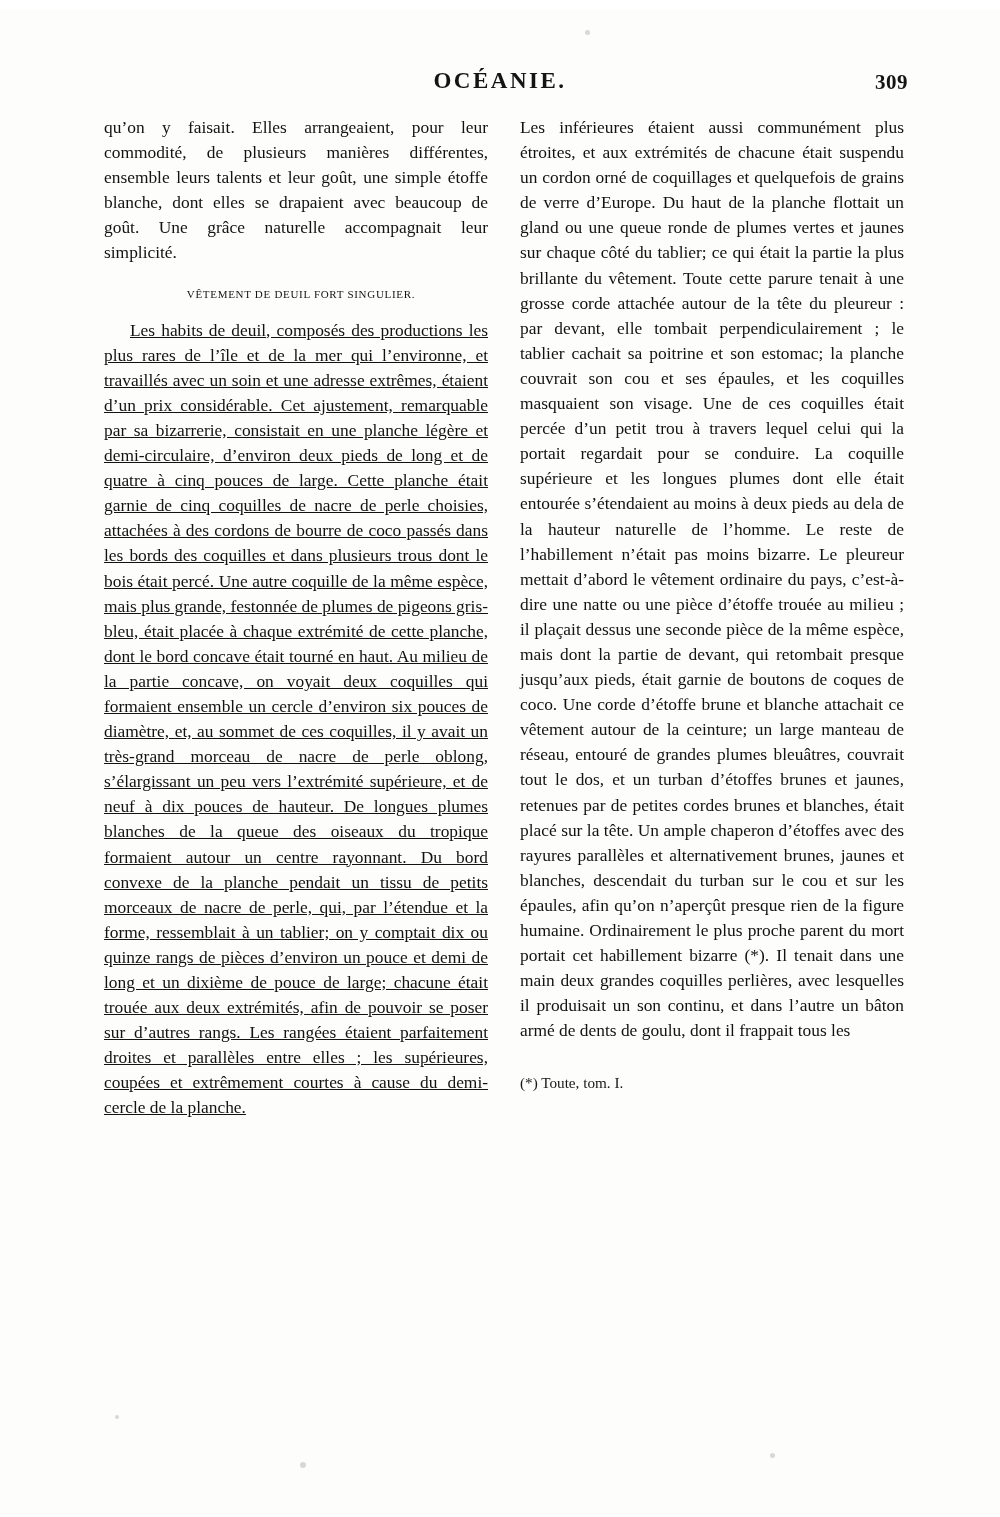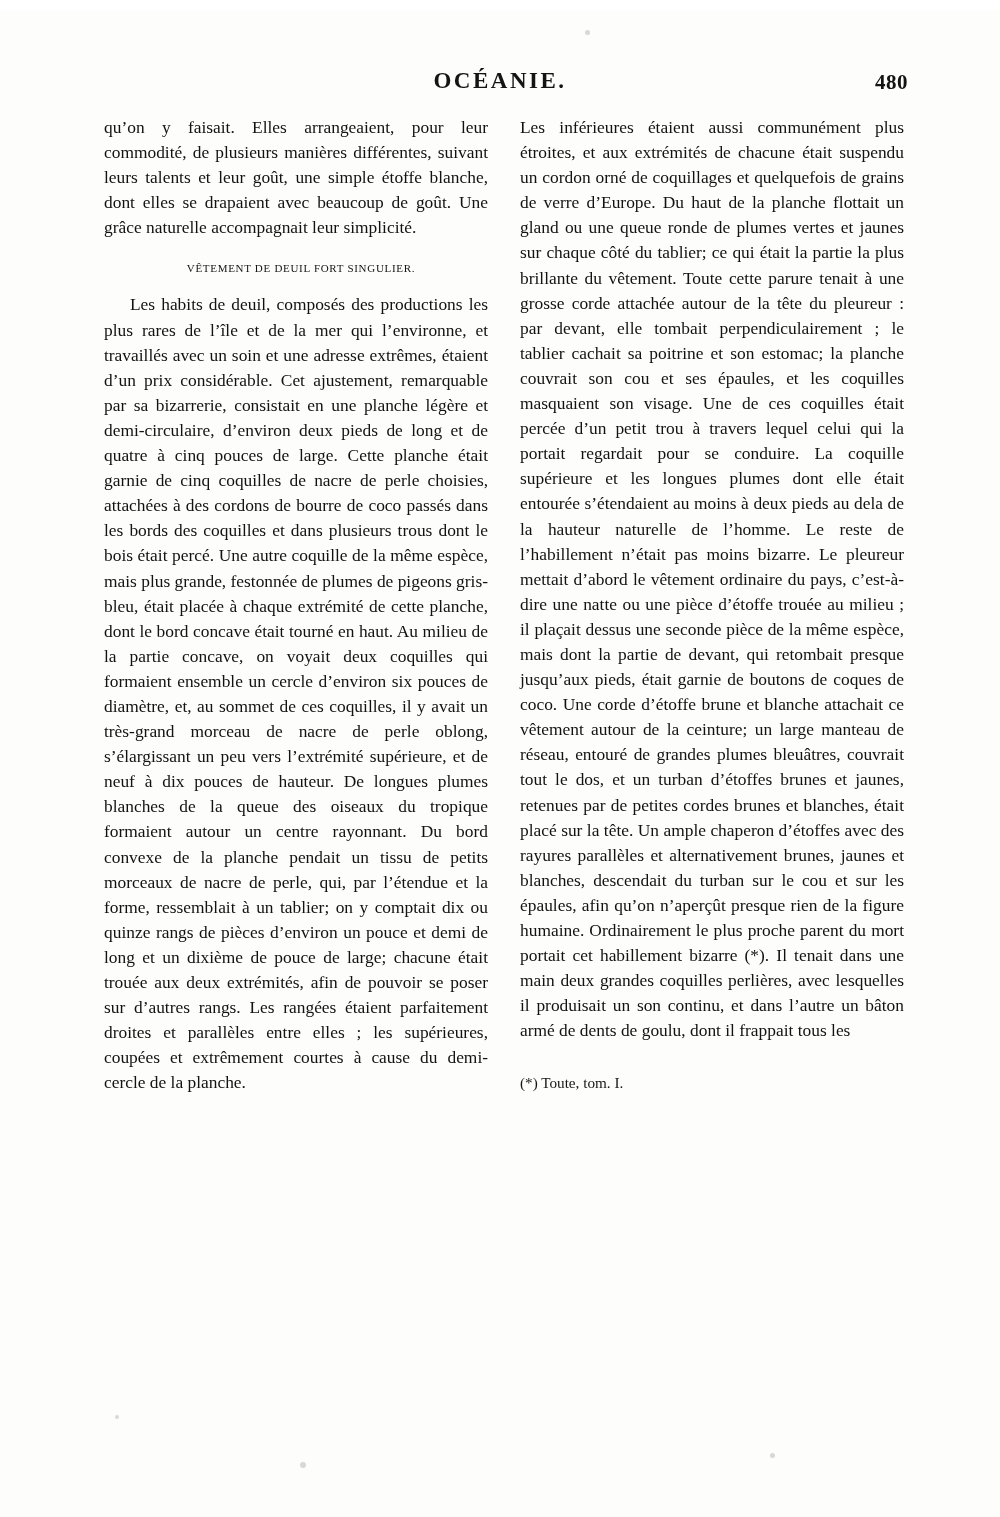--- a/index.html
+++ b/index.html
@@ -58,20 +58,21 @@
     font-size: 17.4px;
     line-height: 25.1px;
     text-align: justify;
     text-justify: inter-word;
     hyphens: manual;
     font-family: "Liberation Serif", serif;
     color: #121212;
   }
   p.body.indent {
     text-indent: 26px;
+    text-decoration: underline;
   }
   .subhead {
     margin: 22px 0 18px 0;
     font-size: 11px;
     letter-spacing: 0.7px;
     text-align: center;
     font-variant: small-caps;
     text-transform: uppercase;
     font-family: "Liberation Serif", serif;
     padding-left: 10px;
@@ -94,27 +95,27 @@
     opacity: 0.55;
   }
 </style>
 </head>
 <body>
 
 <div class="page">
 
   <div class="header">
     <div class="header-title">OCÉANIE.</div>
-    <div class="folio">480</div>
+    <div class="folio">309</div>
   </div>
 
   <div class="columns">
 
     <div class="col">
-      <p class="body">qu’on y faisait. Elles arrangeaient, pour leur commodité, de plusieurs manières différentes, suivant leurs talents et leur goût, une simple étoffe blanche, dont elles se drapaient avec beaucoup de goût. Une grâce naturelle accompagnait leur simplicité.</p>
+      <p class="body">qu’on y faisait. Elles arrangeaient, pour leur commodité, de plusieurs manières différentes, ensemble leurs talents et leur goût, une simple étoffe blanche, dont elles se drapaient avec beaucoup de goût. Une grâce naturelle accompagnait leur simplicité.</p>
       <div class="subhead">Vêtement de deuil fort singulier.</div>
       <p class="body indent">Les habits de deuil, composés des productions les plus rares de l’île et de la mer qui l’environne, et travaillés avec un soin et une adresse extrêmes, étaient d’un prix considérable. Cet ajustement, remarquable par sa bizarrerie, consistait en une planche légère et demi-circulaire, d’environ deux pieds de long et de quatre à cinq pouces de large. Cette planche était garnie de cinq coquilles de nacre de perle choisies, attachées à des cordons de bourre de coco passés dans les bords des coquilles et dans plusieurs trous dont le bois était percé. Une autre coquille de la même espèce, mais plus grande, festonnée de plumes de pigeons gris-bleu, était placée à chaque extrémité de cette planche, dont le bord concave était tourné en haut. Au milieu de la partie concave, on voyait deux coquilles qui formaient ensemble un cercle d’environ six pouces de diamètre, et, au sommet de ces coquilles, il y avait un très-grand morceau de nacre de perle oblong, s’élargissant un peu vers l’extrémité supérieure, et de neuf à dix pouces de hauteur. De longues plumes blanches de la queue des oiseaux du tropique formaient autour un centre rayonnant. Du bord convexe de la planche pendait un tissu de petits morceaux de nacre de perle, qui, par l’étendue et la forme, ressemblait à un tablier; on y comptait dix ou quinze rangs de pièces d’environ un pouce et demi de long et un dixième de pouce de large; chacune était trouée aux deux extrémités, afin de pouvoir se poser sur d’autres rangs. Les rangées étaient parfaitement droites et parallèles entre elles ; les supérieures, coupées et extrêmement courtes à cause du demi-cercle de la planche.</p>
     </div>
 
     <div class="col">
       <p class="body"><span>Les inférieures étaient aussi communément plus étroites, et aux extrémités de chacune était suspendu un cordon orné de coquillages et quelquefois de grains de verre d’Europe. Du haut de la planche flottait un gland ou une queue ronde de plumes vertes et jaunes sur chaque côté du tablier; ce qui était la partie la plus brillante du vêtement. Toute cette parure tenait à une grosse corde attachée autour de la tête du pleureur : par devant, elle tombait perpendiculairement ; le tablier cachait sa poitrine et son estomac; la planche couvrait son cou et ses épaules, et les coquilles masquaient son visage. Une de ces coquilles était percée d’un petit trou à travers lequel celui qui la portait regardait pour se conduire. La coquille supérieure et les longues plumes dont elle était entourée s’étendaient au moins à deux pieds au dela de la hauteur naturelle de l’homme. Le reste de l’habillement n’était pas moins bizarre. Le pleureur mettait d’abord le vêtement ordinaire du pays, c’est-à-dire une natte ou une pièce d’étoffe trouée au milieu ; il plaçait dessus une seconde pièce de la même espèce, mais dont la partie de devant, qui retombait presque jusqu’aux pieds, était garnie de boutons de coques de coco. Une corde d’étoffe brune et blanche attachait ce vêtement autour de la ceinture; un large manteau de réseau, entouré de grandes plumes bleuâtres, couvrait tout le dos, et un turban d’étoffes brunes et jaunes, retenues par de petites cordes brunes et blanches, était placé sur la tête. Un ample chaperon d’étoffes avec des rayures parallèles et alternativement brunes, jaunes et blanches, descendait du turban sur le cou et sur les épaules, afin qu’on n’aperçût presque rien de la figure humaine. Ordinairement le plus proche parent du mort portait cet habillement bizarre (*). Il tenait dans une main deux grandes coquilles perlières, avec lesquelles il produisait un son continu, et dans l’autre un bâton armé de dents de </span><span class="italic">goulu</span><span>, dont il frappait tous les</span></p>
       <div class="footnote-wrap">
         <p class="footnote">(*) Toute, tom. I.</p>
       </div>
     </div>

